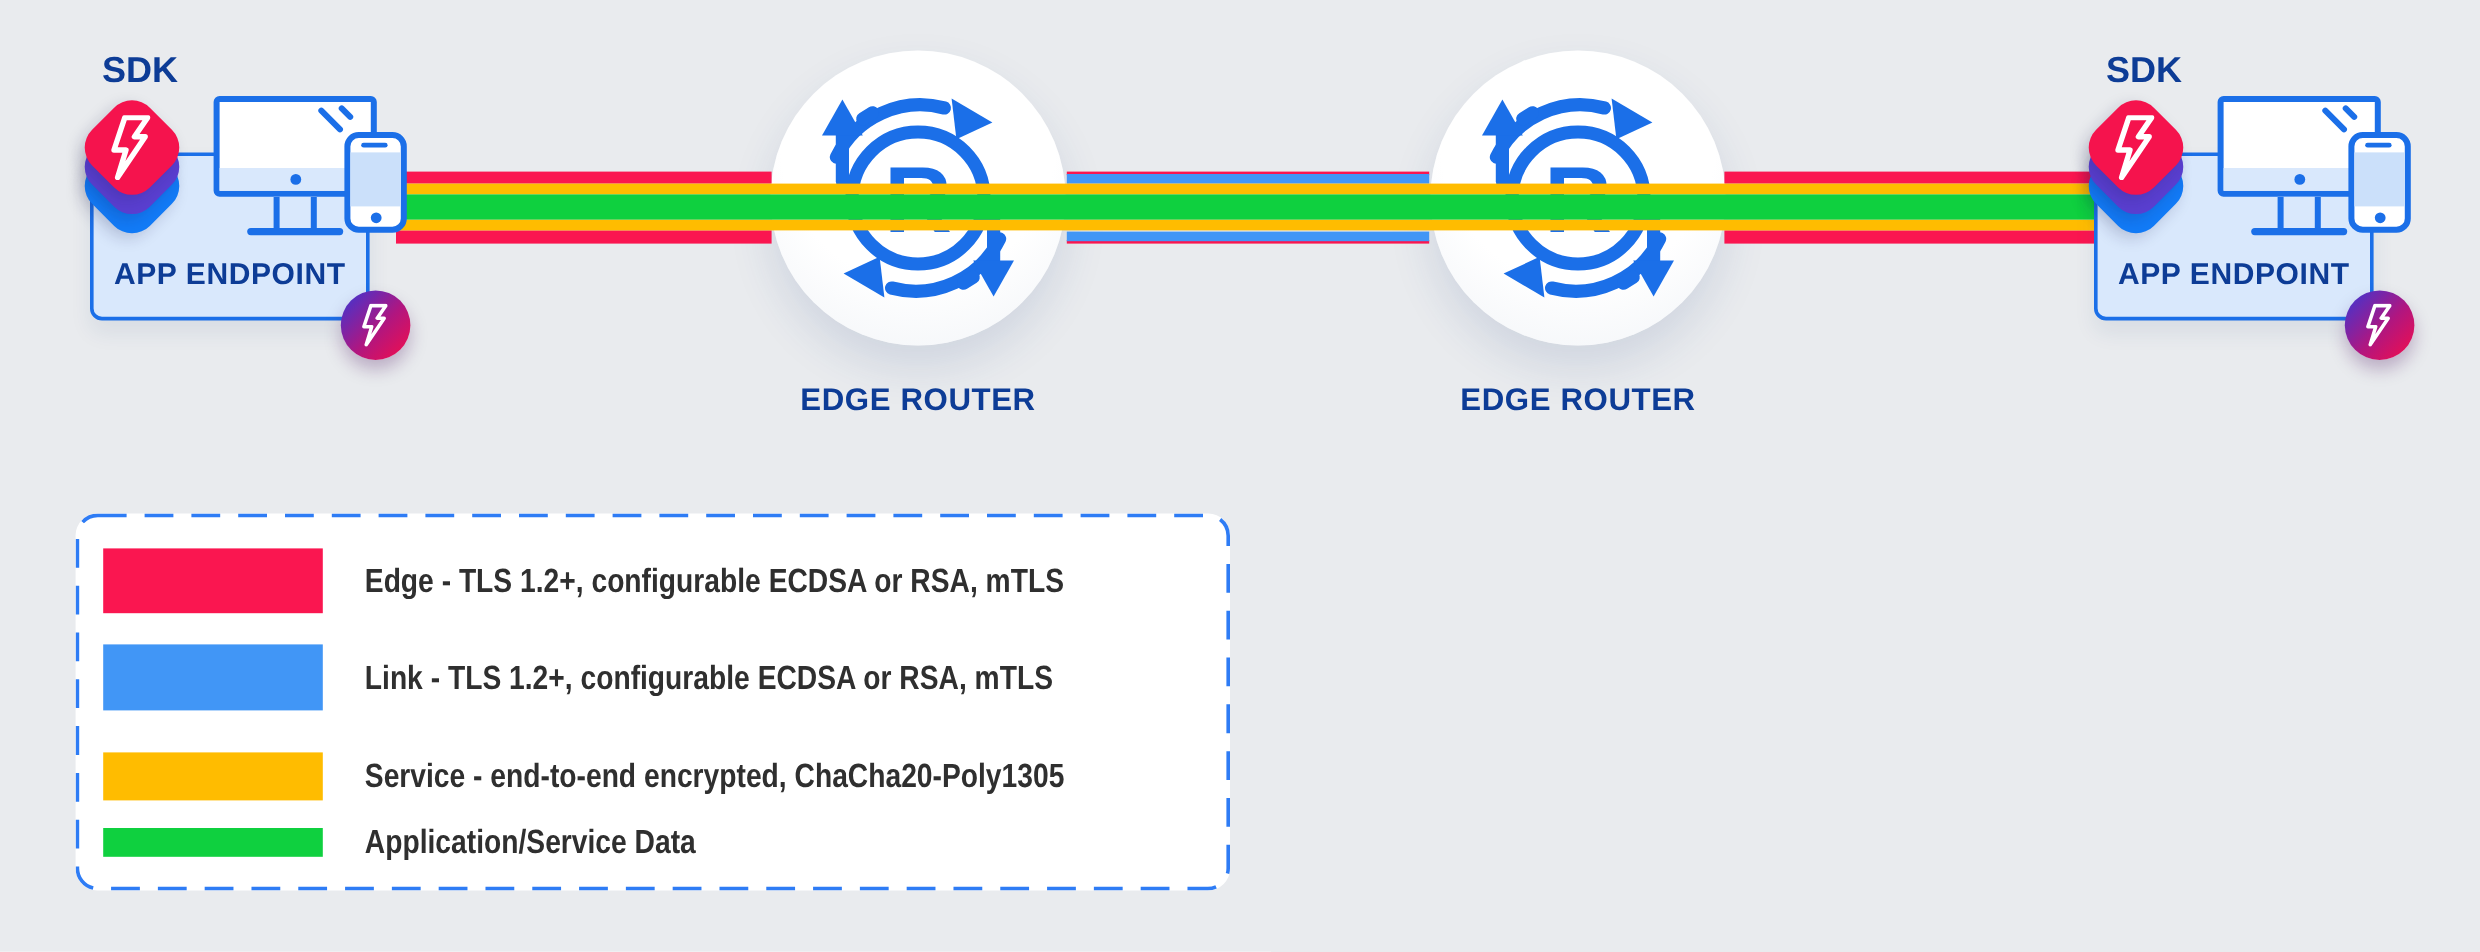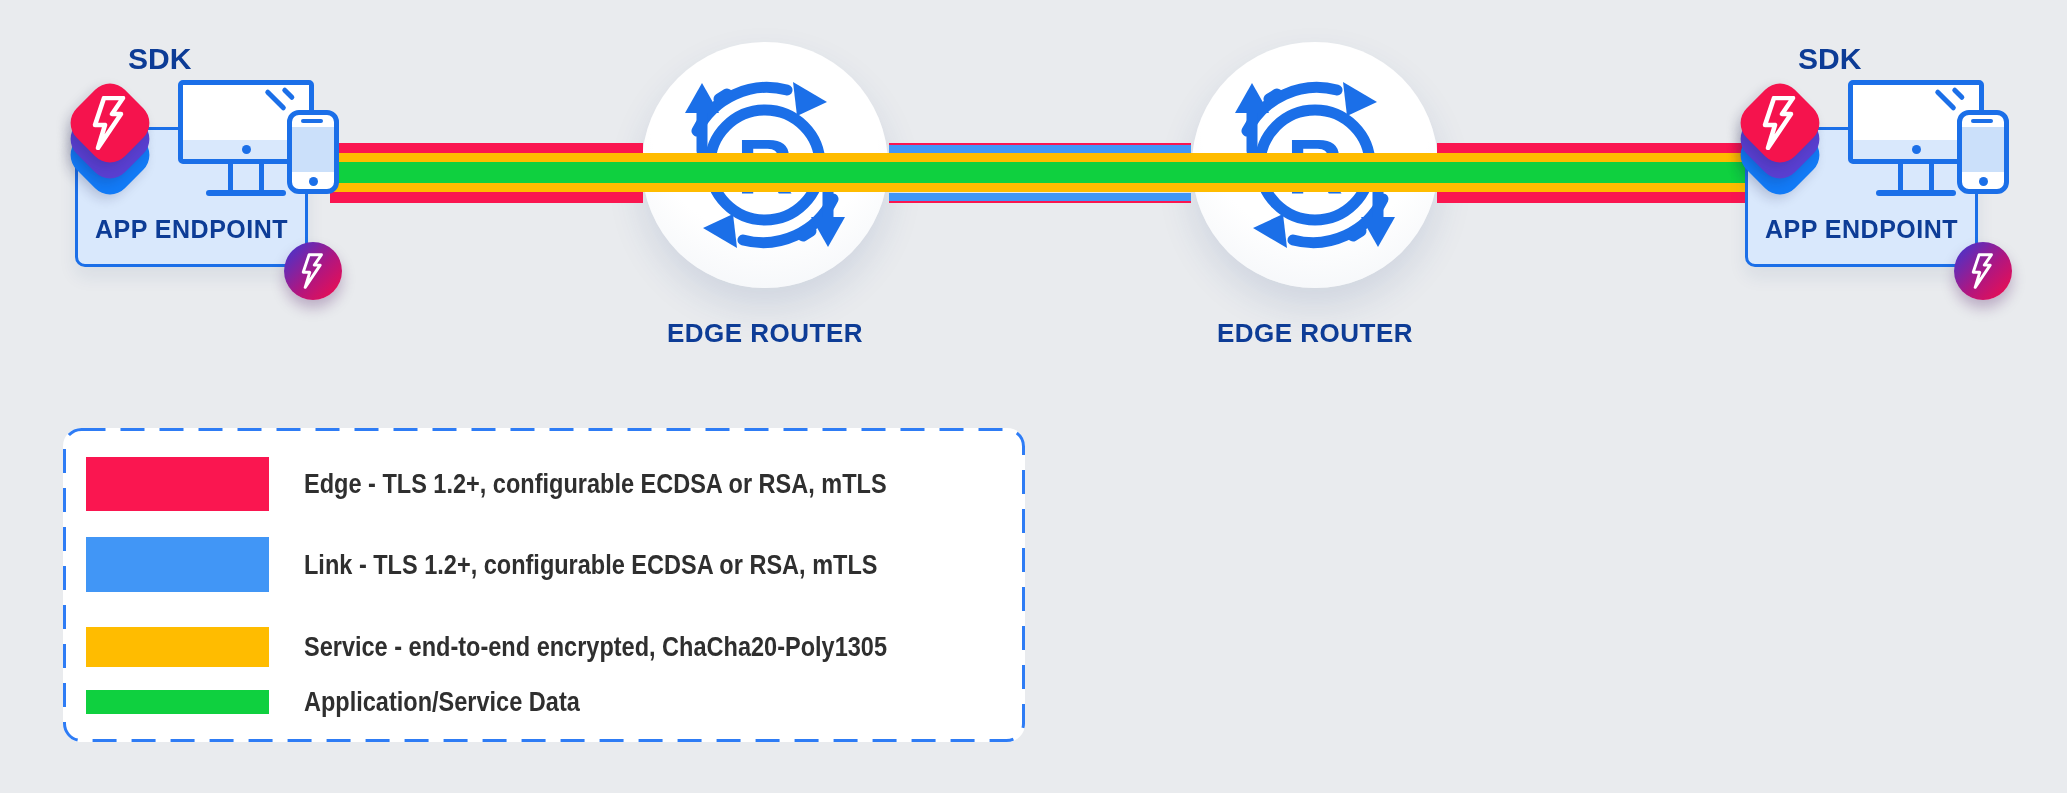--- a/index.html
+++ b/index.html
@@ -22,21 +22,21 @@
     box-shadow:0 18px 36px rgba(40,70,130,.13);
   }
   .router-icon{position:absolute;z-index:2;color:var(--blue);}
   .router-label{
     position:absolute;z-index:6;width:300px;text-align:center;
     font-size:26px;font-weight:600;letter-spacing:.5px;color:var(--navy);
   }
   
   .ep{position:absolute;top:0;width:400px;height:330px;z-index:10;}
   .ep *{position:absolute;box-sizing:border-box;}
-  .sdk-label{left:85px;top:42px;font-size:30px;font-weight:600;color:var(--navy);margin-left:43px;}
+  .sdk-label{left:85px;top:42px;font-size:30px;font-weight:600;color:var(--navy);}
   .sdk-layer{width:68px;height:68px;border-radius:21px;transform:rotate(45deg);
     box-shadow:0 6px 12px rgba(20,20,70,.18);}
   .sdk-bottom{left:76px;top:121px;background:var(--sdk-bottom);}
   .sdk-mid{left:76px;top:105px;background:var(--sdk-mid);}
   .sdk-top{left:76px;top:89px;background:var(--sdk-top);}
   .sdk-bolt{left:87px;top:96px;}
   .ep-box{
     left:75px;top:127px;width:233px;height:140px;border-radius:10px;
     background:var(--lightfill);border:3px solid var(--blue);
     box-shadow:0 10px 18px rgba(30,60,120,.08);

